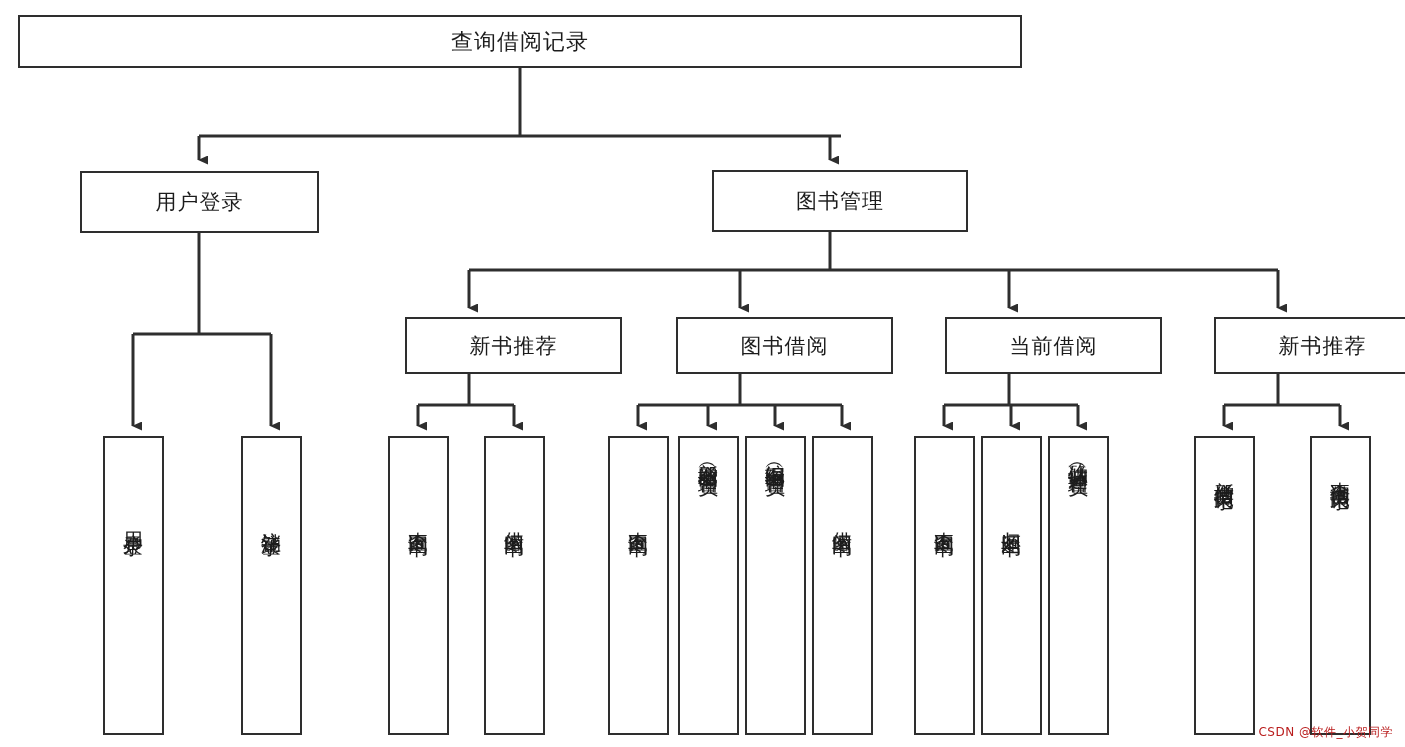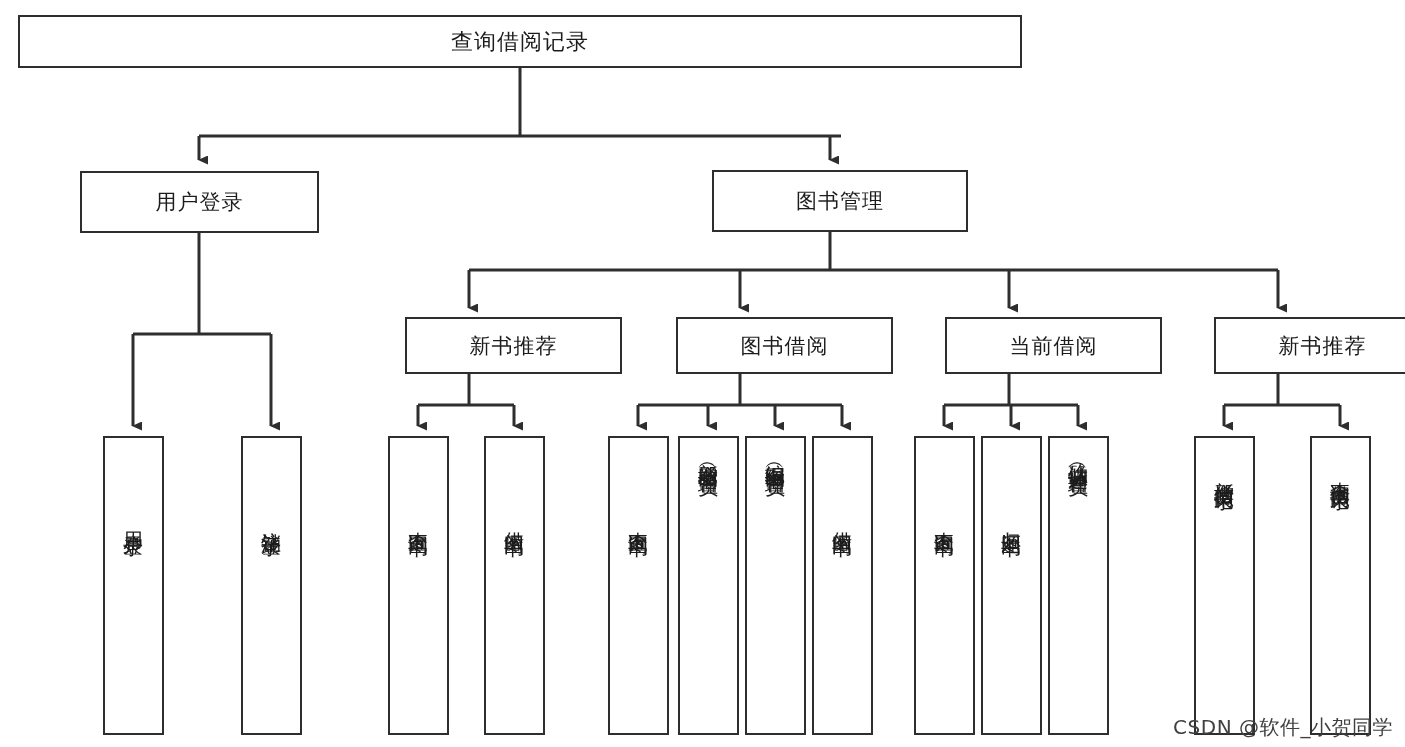--- a/index.html
+++ b/index.html
@@ -66,22 +66,22 @@
   .leaf-node.leaf-pad-top .vtext {
     margin-top: 4px;
   }
   .leaf-node.leaf-mid .vtext {
     margin-top: 72px;
   }
   #watermark {
     position: absolute;
     right: 12px;
     bottom: 6px;
-    font-size: 20px;
-    color: #404040;
+    font-size: 12px;
+    color: #b91c1c;
     letter-spacing: 0.5px;
     white-space: nowrap;
     pointer-events: none;
   }
 </style>
 </head>
 <body>
 
 <div id="diagram-root">
 

